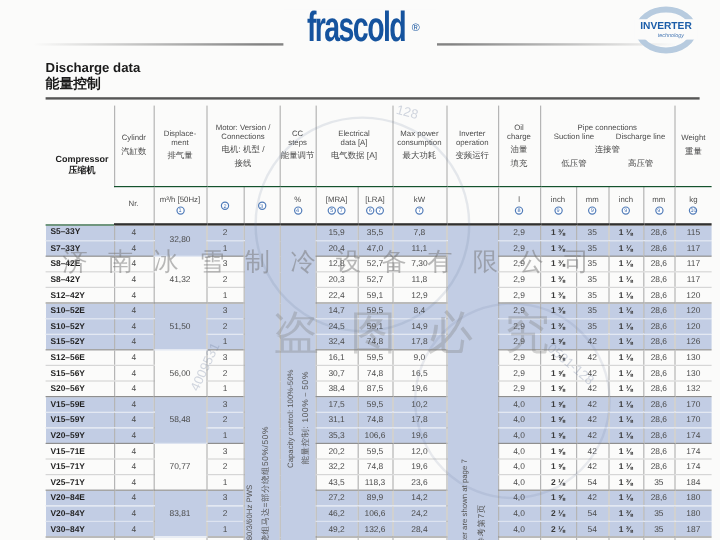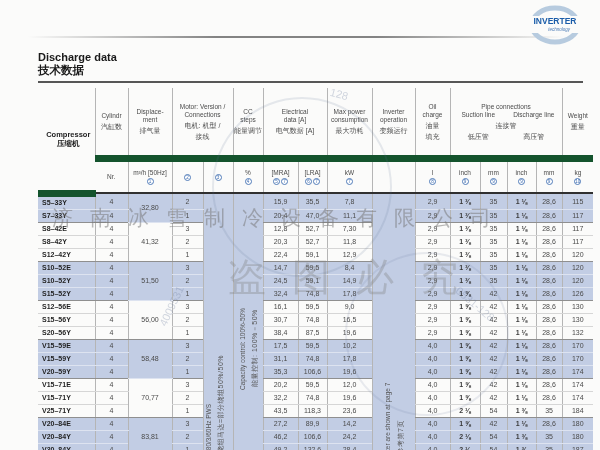--- a/index.html
+++ b/index.html
@@ -16,21 +16,21 @@
   
   #title{position:absolute;top:51px;left:38px;line-height:13px;}
   #title .en{font-weight:bold;font-size:11px;color:#1a1a1a;}
   #title .zh{font-weight:bold;font-size:11.5px;color:#1a1a1a;}
   #title-underline{position:absolute;top:81px;left:38px;width:545px;height:1.5px;background:#565656;}
   
   table{position:absolute;top:88px;left:38px;width:555px;border-collapse:collapse;table-layout:fixed;}
   th,td{padding:0;margin:0;border-left:1px solid #b5b5b5;font-weight:normal;}
   th:first-child,td:first-child{border-left:none;}
   thead tr.h1 th{height:67px;vertical-align:middle;text-align:center;font-size:6.5px;line-height:8px;color:#4b4b4b;
-        border-bottom:7px solid #14532d;}
+        border-bottom:1px solid #14532d;}
   thead tr.h1 th .zh{font-size:7px;margin-top:3px;}
   thead th.c-model{text-align:left;vertical-align:middle;padding-left:4px;border-bottom:2px solid #303030;}
   thead th.c-model div{font-weight:bold;font-size:7.5px;color:#1c1c1c;line-height:9px;}
   .psub{display:flex;}
   .psub span{flex:1;text-align:center;}
   thead tr.h2 td{height:30px;text-align:center;vertical-align:middle;font-size:6.5px;color:#4b4b4b;
         border-bottom:2px solid #303030;line-height:8px;}
   .circ{display:inline-block;width:7px;height:7px;line-height:6px;border:1px solid #517cb9;border-radius:50%;
         color:#3e6cb0;font-size:4.6px;text-align:center;box-sizing:border-box;margin:1px 0.5px 0 0.5px;background:#fff;}
   tbody td{height:12px;font-size:7px;text-align:center;color:#4a4a4a;border-bottom:1px solid #d6d6d6;
@@ -57,32 +57,35 @@
   #wm-n1{top:300px;left:150px;transform:rotate(-65deg);}
   #wm-n2{top:298px;left:452px;transform:rotate(40deg);}
   #wm-n3{top:88px;left:330px;transform:rotate(15deg);}
 </style>
 </head>
 <body>
 
 <div id="page">
 
   <div id="rule"></div>
+  <div id="logo">
+    <span class="word">frascold</span><sup>®</sup>
+  </div>
   <div id="badge">
     <svg width="58" height="44" viewBox="0 0 58 44">
       <ellipse cx="29" cy="22" rx="23" ry="17" fill="none" stroke="#b7cbdf" stroke-width="5"></ellipse>
       <rect x="3" y="13" width="52" height="17" fill="#fbfbfa"></rect>
       <text x="29" y="21" text-anchor="middle" font-size="8.5" font-weight="bold" fill="#1b5da9" font-family="Liberation Sans, sans-serif">INVERTER</text>
       <text x="44" y="28" text-anchor="end" font-size="4.5" font-style="italic" fill="#4a7ab5" font-family="Liberation Sans, sans-serif">technology</text>
     </svg>
   </div>
 
   <div id="title">
     <div class="en">Discharge data</div>
-    <div class="zh">技术数据</div>
+    <div class="zh">能量控制</div>
   </div>
   <div id="title-underline"></div>
 
   <table>
     <colgroup>
       <col style="width:57px">
         <col style="width:33px">
         <col style="width:44px">
         <col style="width:31px">
       <col style="width:30px">

